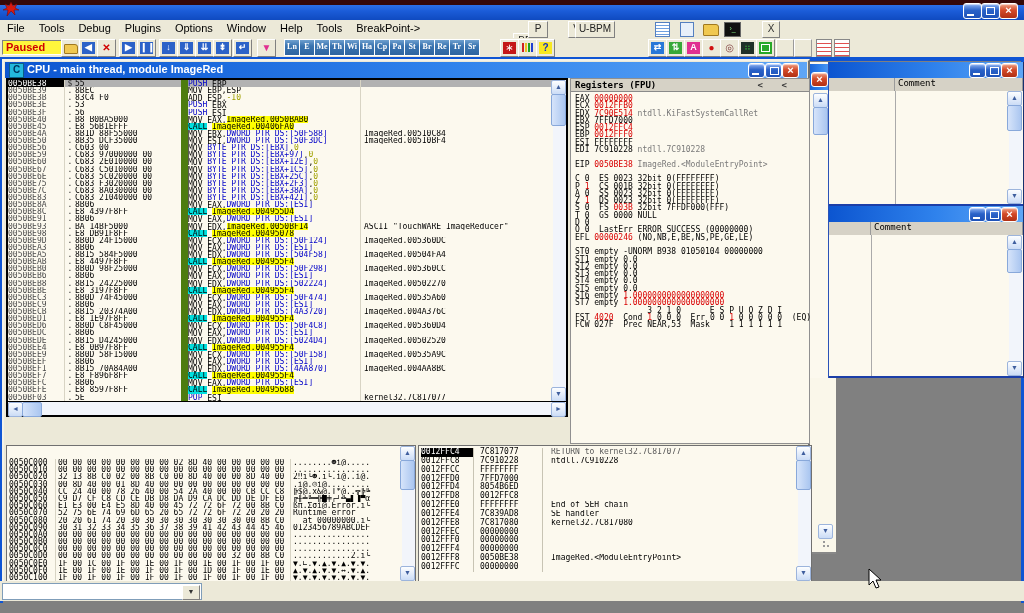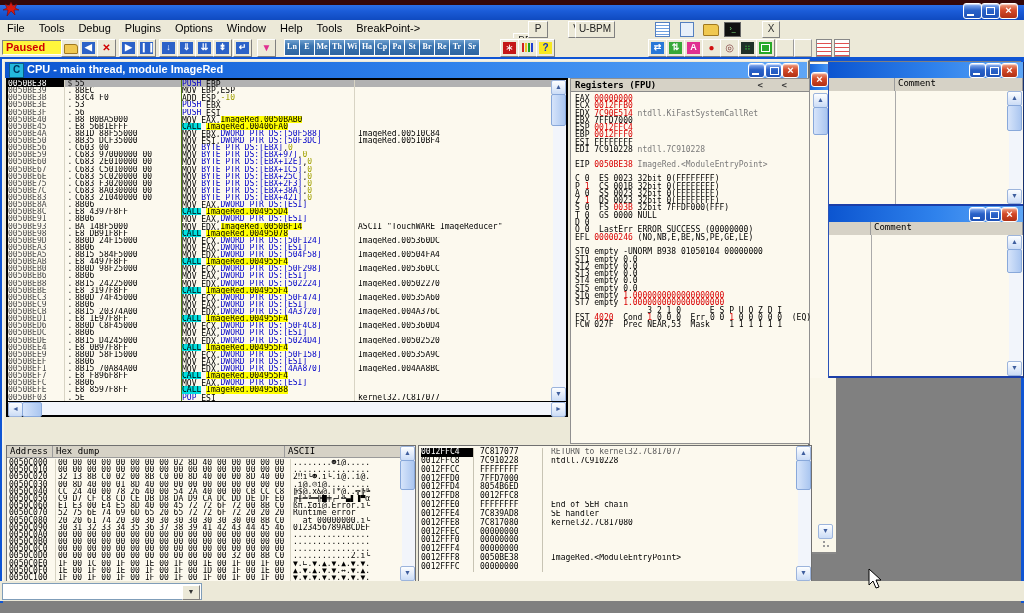--- a/index.html
+++ b/index.html
@@ -53,21 +53,21 @@
   #cpu-title .txt{position:absolute;left:22px;top:1px;}
   #cpuicon{position:absolute;left:4px;top:1px;width:13px;height:13px;background:#23B8DC;border:1px solid #0b5f86;color:#00335c;
      font-size:10px;font-weight:bold;text-align:center;line-height:12px;}
   
   #dwrap{position:absolute;left:2px;top:17px;width:562px;height:339px;border:2px solid #000;background:#FCF9EE;box-sizing:border-box;}
   #disasm-rows{position:absolute;left:0;top:0;width:545px;height:322px;overflow:hidden;font-size:8px;line-height:7.13px;}
   .drow{white-space:nowrap;height:7.13px;display:flex;}
   .drow span{display:inline-block;overflow:hidden;flex:none;}
   .c-addr{width:56px;color:#4c4c4c;border-right:1px solid #D8D4C4;}
   .c-pfx{width:10px;color:#333;text-align:center;}
-  .c-bytes{width:106px;border-right:1px solid #4d7c0f;color:#000;}
+  .c-bytes{width:106px;border-right:7px solid #4d7c0f;color:#000;}
   .c-instr{width:172px;border-right:1px solid #D8D4C4;color:#000;}
   .c-cmt{flex:1 1 auto;color:#000;padding-left:3px;}
   .dsel{background:#B2B2B2;}
   .a-sel{background:#000;color:#fff !important;}
   .t-blue{color:#0000C8;font-weight:normal;}
   .t-call{background:#00E0E0;color:#000;}
   .t-hl{background:#FFFF00;color:#000;font-weight:normal;}
   .t-olive{color:#A0A000;font-weight:normal;}
   #dvscroll{position:absolute;right:0;top:0;width:13px;height:322px;}
   #dhscroll{position:absolute;left:0;bottom:0;width:558px;height:13px;background:#F2F5FB;border-top:1px solid #000;}
@@ -643,25 +643,20 @@
     <div id="regs">
       <div id="regs-head" class="phead mono">
         <span>Registers (FPU)</span>
         <span class="reg-arr" style="right:46px;">&lt;</span>
         <span class="reg-arr" style="right:22px;">&lt;</span>
       </div>
       <div id="reg-lines" class="mono"><div class="rline"><span class="rc-k">EAX </span><span class="rc-r">00000000</span></div><div class="rline"><span class="rc-k">ECX </span><span class="rc-r">0012FFB0</span></div><div class="rline"><span class="rc-k">EDX </span><span class="rc-r">7C90E514</span><span class="rc-g"> ntdll.KiFastSystemCallRet</span></div><div class="rline"><span class="rc-k">EBX 7FFD7000</span></div><div class="rline"><span class="rc-k">ESP </span><span class="rc-r">0012FFC4</span></div><div class="rline"><span class="rc-k">EBP </span><span class="rc-r">0012FFF0</span></div><div class="rline"><span class="rc-k">ESI FFFFFFFF</span></div><div class="rline"><span class="rc-k">EDI 7C910228</span><span class="rc-g"> ntdll.7C910228</span></div><div class="rline">&nbsp;</div><div class="rline"><span class="rc-k">EIP </span><span class="rc-r">0050BE38</span><span class="rc-g"> ImageRed.&lt;ModuleEntryPoint&gt;</span></div><div class="rline">&nbsp;</div><div class="rline"><span class="rc-k">C 0  ES 0023 32bit 0(FFFFFFFF)</span></div><div class="rline"><span class="rc-k">P </span><span class="rc-r">1</span><span class="rc-k">  CS 001B 32bit 0(FFFFFFFF)</span></div><div class="rline"><span class="rc-k">A 0  SS 0023 32bit 0(FFFFFFFF)</span></div><div class="rline"><span class="rc-k">Z </span><span class="rc-r">1</span><span class="rc-k">  DS 0023 32bit 0(FFFFFFFF)</span></div><div class="rline"><span class="rc-k">S 0  FS </span><span class="rc-r">003B</span><span class="rc-k"> 32bit 7FFDF000(FFF)</span></div><div class="rline"><span class="rc-k">T 0  GS 0000 NULL</span></div><div class="rline"><span class="rc-k">D 0</span></div><div class="rline"><span class="rc-k">O 0  LastErr ERROR_SUCCESS (00000000)</span></div><div class="rline"><span class="rc-k">EFL </span><span class="rc-r">00000246</span><span class="rc-k"> (NO,NB,E,BE,NS,PE,GE,LE)</span></div><div class="rline">&nbsp;</div><div class="rline"><span class="rc-k">ST0 empty -UNORM B938 01050104 00000000</span></div><div class="rline"><span class="rc-k">ST1 empty 0.0</span></div><div class="rline"><span class="rc-k">ST2 empty 0.0</span></div><div class="rline"><span class="rc-k">ST3 empty 0.0</span></div><div class="rline"><span class="rc-k">ST4 empty 0.0</span></div><div class="rline"><span class="rc-k">ST5 empty 0.0</span></div><div class="rline"><span class="rc-k">ST6 empty </span><span class="rc-r">1.0000000000000000000</span></div><div class="rline"><span class="rc-k">ST7 empty </span><span class="rc-r">1.0000000000000000000</span></div><div class="rline"><span class="rc-k">               3 2 1 0      E S P U O Z D I</span></div><div class="rline"><span class="rc-k">FST </span><span class="rc-r">4020</span><span class="rc-k">  Cond </span><span class="rc-r">1</span><span class="rc-k"> 0 0 0  Err 0 0 </span><span class="rc-r">1</span><span class="rc-k"> 0 0 0 0 0  (EQ)</span></div><div class="rline"><span class="rc-k">FCW 027F  Prec NEAR,53  Mask    1 1 1 1 1 1</span></div></div>
     </div>
 
     <div id="dump">
-      <div id="dump-head" class="mono">
-        <div style="width:46px;">Address</div>
-        <div style="width:232px;">Hex dump</div>
-        <div style="flex:1;">ASCII</div>
-      </div>
       <div id="dump-rows" class="mono">
           <div class="hrow"><span class="h-addr">0050C000</span><span class="h-hex">00 00 00 00 00 00 00 00 02 8D 40 00 00 00 00 00</span><span class="h-asc">........☻ì@.....</span></div>
           <div class="hrow"><span class="h-addr">0050C010</span><span class="h-hex">00 00 00 00 00 00 00 00 00 00 00 00 00 00 00 00</span><span class="h-asc">................</span></div>
           <div class="hrow"><span class="h-addr">0050C020</span><span class="h-hex">32 13 8B C0 02 00 8B C0 00 8D 40 00 00 8D 40 00</span><span class="h-asc">2‼ï└☻.ï└.ì@..ì@.</span></div>
           <div class="hrow"><span class="h-addr">0050C030</span><span class="h-hex">00 8D 40 00 01 8D 40 00 00 00 00 00 00 00 00 00</span><span class="h-asc">.ì@.☺ì@.........</span></div>
           <div class="hrow"><span class="h-addr">0050C040</span><span class="h-hex">CC 24 40 00 78 26 40 00 54 2A 40 00 00 CB CC C8</span><span class="h-asc">╠$@.x&amp;@.T*@..╦╠╚</span></div>
           <div class="hrow"><span class="h-addr">0050C050</span><span class="h-hex">C9 D7 CF C8 CD CE DB D8 DA D9 CA DC DD DE DF E0</span><span class="h-asc">╔╫╧╚═╬█╪┌┘╩▄▌▐▀α</span></div>
           <div class="hrow"><span class="h-addr">0050C060</span><span class="h-hex">E1 E3 00 E4 E5 8D 40 00 45 72 72 6F 72 00 8B C0</span><span class="h-asc">ßπ.Σσì@.Error.ï└</span></div>
           <div class="hrow"><span class="h-addr">0050C070</span><span class="h-hex">52 75 6E 74 69 6D 65 20 65 72 72 6F 72 20 20 20</span><span class="h-asc">Runtime error   </span></div>
           <div class="hrow"><span class="h-addr">0050C080</span><span class="h-hex">20 20 61 74 20 30 30 30 30 30 30 30 30 00 8B C0</span><span class="h-asc">  at 00000000.ï└</span></div>

